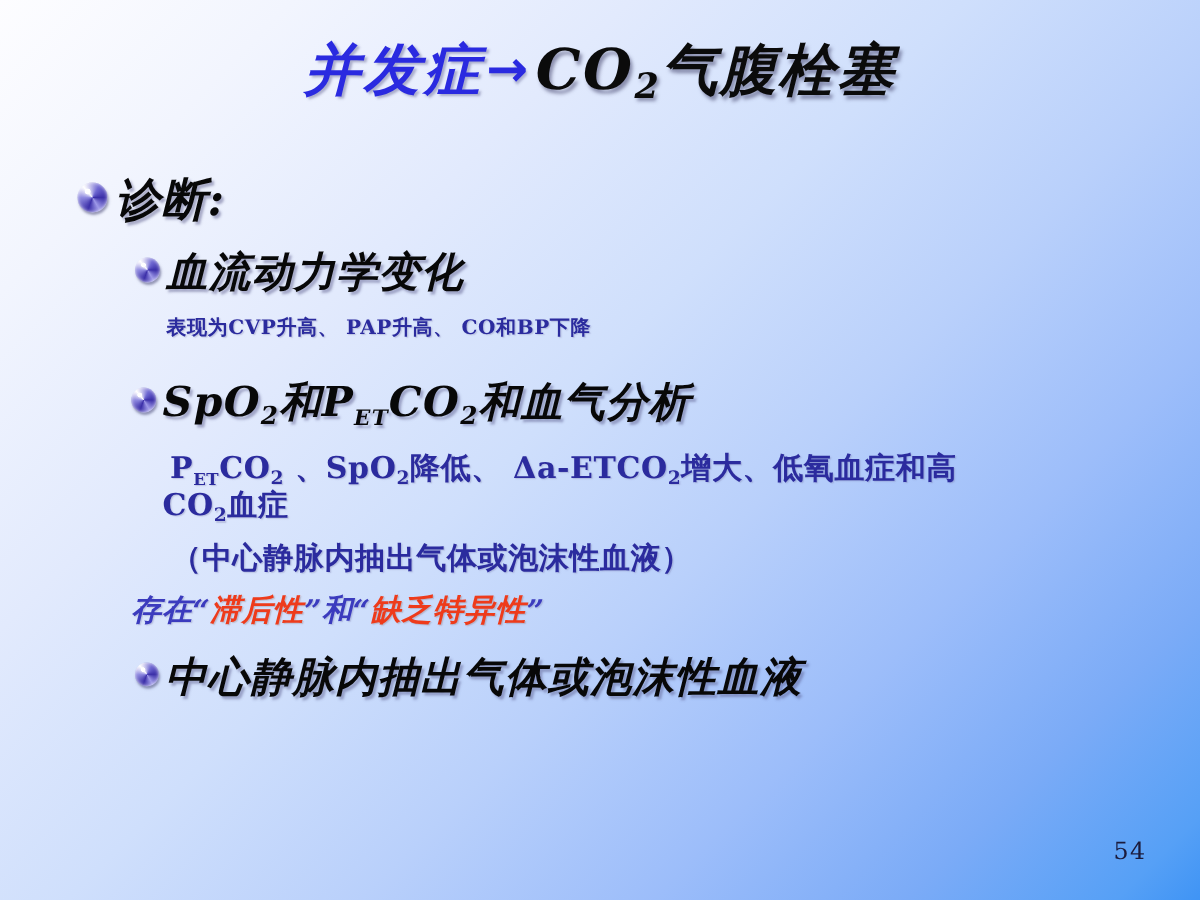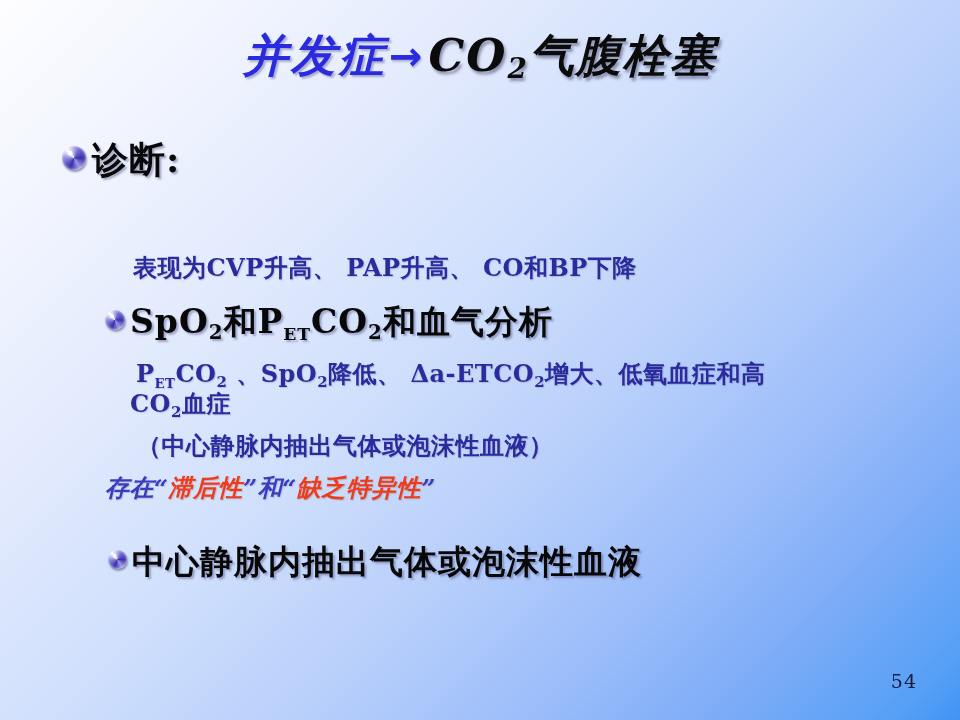--- a/index.html
+++ b/index.html
@@ -108,34 +108,35 @@
 
   
   .h-black {
     font-family: "DejaVu Serif", serif;
     font-size: 36px;
     font-weight: bold;
     color: #080808;
     letter-spacing: 1px;
     text-shadow: 2px 2px 2px rgba(80,80,130,0.45);
     vertical-align: middle;
+    font-style: italic;
   }
   .h-black.sz2 { font-size: 33px; }
   .h-black sub {
     font-size: 0.6em;
     vertical-align: baseline;
     position: relative;
     top: 6px;
   }
   .h-black sub.lil { font-size: 0.52em; top: 7px; }
 
   
   .t-blue {
     font-family: "DejaVu Serif", serif;
-    font-size: 24px;
+    font-size: 16px;
     font-weight: bold;
     color: #2b2b9e;
     letter-spacing: 0.5px;
     text-shadow: 1px 1px 1px rgba(120,120,170,0.35);
     vertical-align: middle;
   }
   .t-blue.big23 { font-size: 24px; }
   .t-blue sub {
     font-size: 0.62em;
     vertical-align: baseline;
@@ -161,21 +162,21 @@
 
   
   #r-diagnosis   { left: 62px;  top: 0px;   }
   #r-hemo        { left: 108px; top: 60px;  }
   #r-hemo-sub    { left: 133px; top: 116px; }
   #r-spo2        { left: 105px; top: 164px; }
   #r-spo2-sub1   { left: 136px; top: 222px; }
   #r-spo2-sub2   { left: 130px; top: 252px; }
   #r-paren       { left: 137px; top: 294px; }
   #r-quote       { left: 105px; top: 336px; }
-  #r-cvp         { left: 108px; top: 384px; margin-top: 20px; }
+  #r-cvp         { left: 108px; top: 384px; }
   #r-cvp-sub     { left: 138px; top: 438px; }
 
   
   #page-number {
     position: absolute;
     right: 43px;
     bottom: 28px;
     font-family: "DejaVu Serif", serif;
     font-size: 19px;
     color: #1b1b3c;
@@ -190,20 +191,23 @@
   <div id="title-block">
     <span class="title-cn">并发症</span><span class="title-arrow">→</span><span class="title-blk"><span>CO</span><sub>2</sub><span>气腹栓塞</span></span>
   </div>
 
   <div id="body-block">
 
     <div class="row" id="r-diagnosis">
       <span class="bullet big"></span><span class="h-black">诊断:</span>
     </div>
 
+    <div class="row" id="r-hemo">
+      <span class="bullet mid"></span><span class="h-black sz2">血流动力学变化</span>
+    </div>
 
     <div class="row" id="r-hemo-sub">
       <span class="t-blue">表现为CVP升高、  PAP升高、  CO和BP下降</span>
     </div>
 
     <div class="row" id="r-spo2">
       <span class="bullet mid"></span><span class="h-black sz2"><span>SpO</span><sub>2</sub><span>和P</span><sub class="lil">ET</sub><span>CO</span><sub>2</sub><span>和血气分析</span></span>
     </div>
 
     <div class="row" id="r-spo2-sub1">

